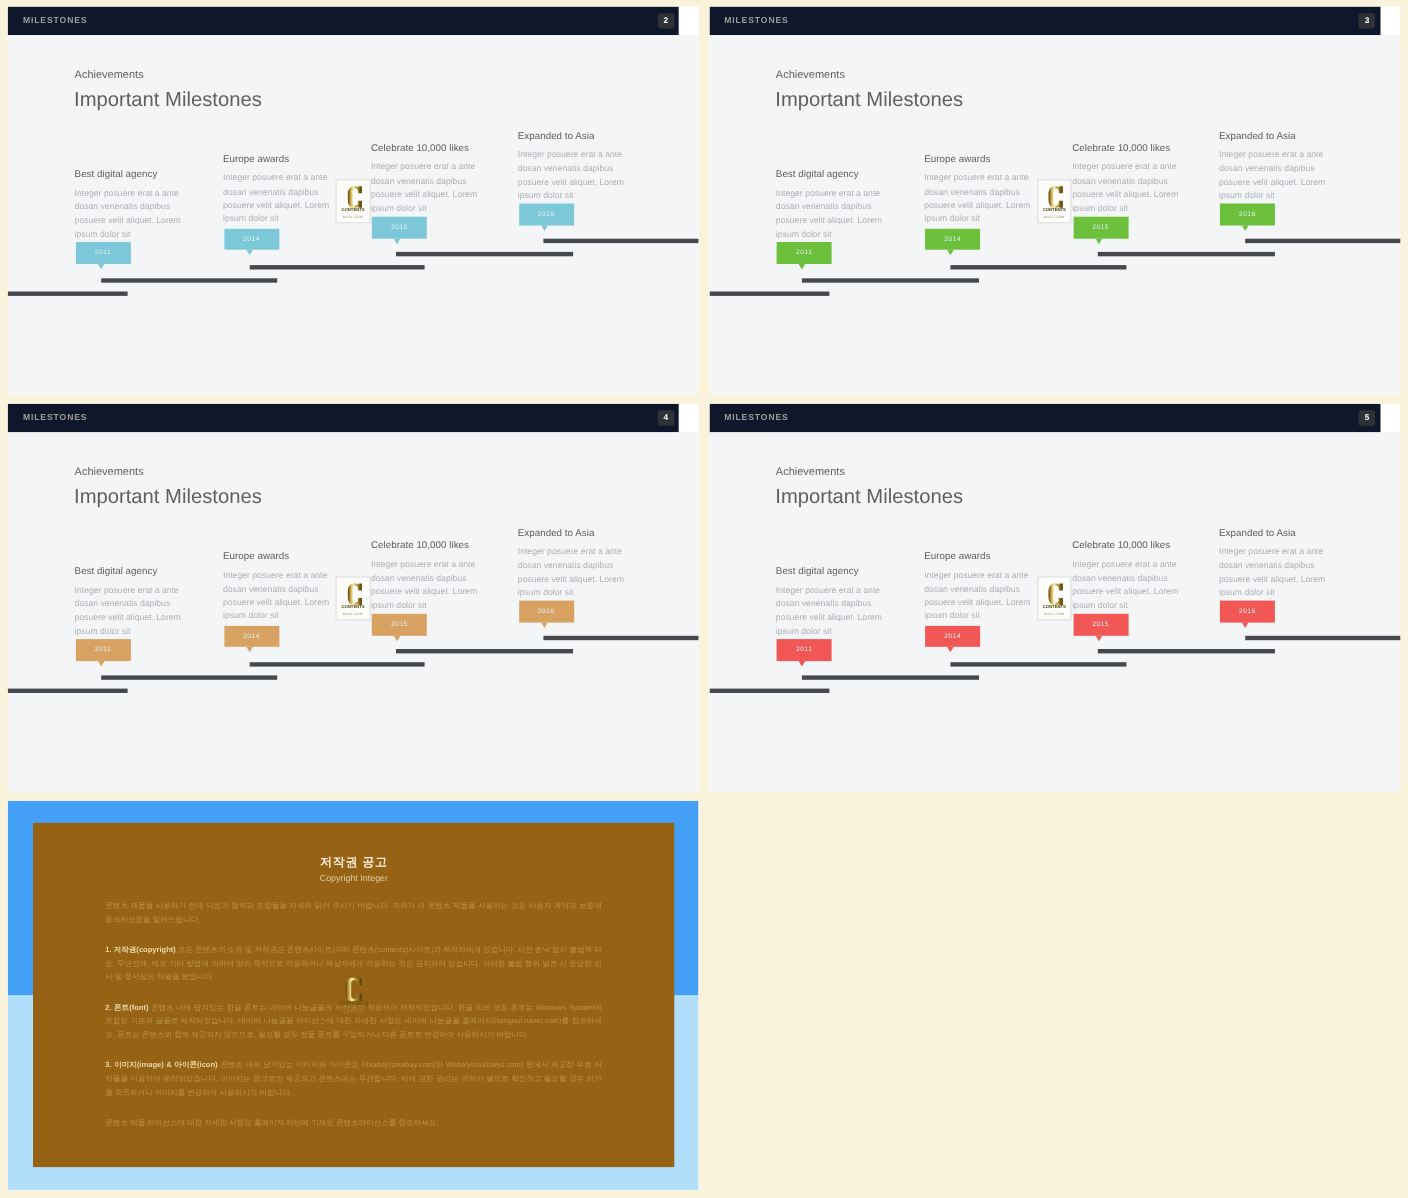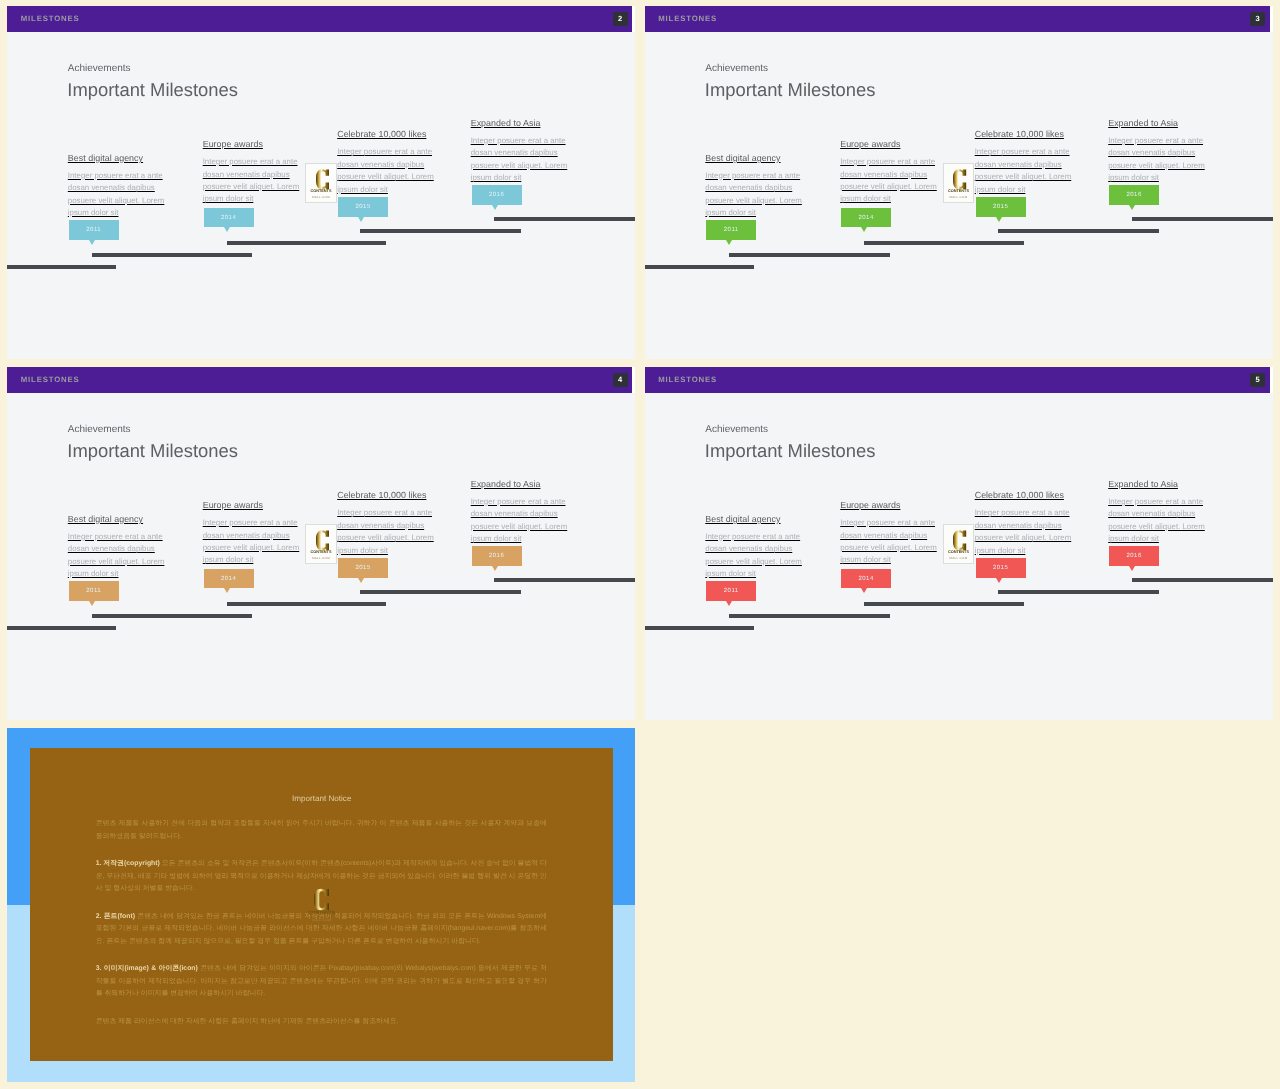--- a/index.html
+++ b/index.html
@@ -8,35 +8,35 @@
     width:1280px;height:1089px;background:#f9f3db;
     font-family:"Liberation Sans",sans-serif;overflow:hidden;
     -webkit-font-smoothing:antialiased;
     text-rendering:geometricPrecision;
   }
   .grid{position:relative;width:1280px;height:1089px;}
 
   
   .cell{position:absolute;background:#ffffff;overflow:hidden;}
   .cell-empty{position:absolute;background:transparent;}
-  .slide-hdr{position:absolute;left:0;right:3px;top:0;height:26.1px;background:#4c1d95;}
+  .slide-hdr{position:absolute;left:0;right:18px;top:0;height:26.1px;background:#0f172a;}
   .hdr-title{position:absolute;left:13.8px;top:9.2px;
     font-size:7.8px;letter-spacing:0.82px;color:#9b9c9d;font-weight:700;white-space:nowrap;line-height:1;}
   .pagebadge{position:absolute;right:4.7px;top:5.5px;
     width:14.6px;height:14.1px;background:#2e3237;color:#ffffff;font-size:7.5px;
     display:flex;align-items:center;justify-content:center;border-radius:2.5px;font-weight:700;}
   .slide-body{position:absolute;left:0;right:0;top:26.1px;bottom:0;background:#f4f5f7;}
 
   
   .kicker{position:absolute;left:60.8px;top:32.0px;font-size:10px;color:#5d5f62;
      line-height:1;white-space:nowrap;}
   .title{position:absolute;left:60.3px;top:48.5px;font-size:18.4px;color:#5d5f62;
      line-height:1;white-space:nowrap;}
 
-  .ms{position:absolute;text-decoration:underline;}
+  .ms{position:absolute;}
   .ms-h{font-size:8.9px;color:#5a5c5f;white-space:nowrap;line-height:1;letter-spacing:0.04px;margin-bottom:7px;}
   .ms-p{font-size:7.87px;color:#adb1b5;line-height:12.4px;width:100px;}
   .badge{position:absolute;width:50.2px;height:19.5px;
      display:flex;align-items:center;justify-content:center;
      font-size:6px;color:#e4f1f5;letter-spacing:.5px;}
   .badge:after{content:"";position:absolute;left:20.1px;top:19.5px;width:0;height:0;
      border-left:3.8px solid transparent;border-right:3.8px solid transparent;
      border-top:5.6px solid var(--bc);}
   .bar{position:absolute;height:3.6px;background:#45494e;}
 
@@ -284,21 +284,22 @@
       <div class="w1">CONTENTS</div>
       <div class="w2">MALL.COM</div>
     </div>
   </div>
 </div>
 
 <div class="cell" style="left:7px;top:728px;width:628.2px;height:354px">
   <div class="cp-top" style="background: rgb(68, 160, 247);"></div>
   <div class="cp-bot" style="background: rgb(176, 222, 251);"></div>
   <div class="cp-panel" style="background: rgb(150, 99, 20);">
-    <div class="cp-h2">Important Notice</div>
+    <div class="cp-h1">저작권 공고</div>
+    <div class="cp-h2">Copyright Integer</div>
     <div class="cp-body">
       <p><b></b><span>콘텐츠 제품을 사용하기 전에 다음의 협약과 조항들을 자세히 읽어 주시기 바랍니다. 귀하가 이 콘텐츠 제품을 사용하는 것은 사용자 계약과 보증에 동의하셨음을 알려드립니다.</span></p>
       <p><b>1. 저작권(copyright) </b><span>모든 콘텐츠의 소유 및 저작권은 콘텐츠사이트(이하 콘텐츠(contents)사이트)과 제작자에게 있습니다. 사전 승낙 없이 불법적 다운, 무단전재, 배포 기타 방법에 의하여 영리 목적으로 이용하거나 제삼자에게 이용하는 것은 금지되어 있습니다. 이러한 불법 행위 발견 시 온당한 민사 및 형사상의 처벌을 받습니다.</span></p>
       <p><b>2. 폰트(font) </b><span>콘텐츠 내에 담겨있는 한글 폰트는 네이버 나눔글꼴의 저작권이 적용되어 제작되었습니다. 한글 외의 모든 폰트는 Windows System에 포함된 기본의 글꼴로 제작되었습니다. 네이버 나눔글꼴 라이선스에 대한 자세한 사항은 네이버 나눔글꼴 홈페이지(hangeul.naver.com)를 참조하세요. 폰트는 콘텐츠와 함께 제공되지 않으므로, 필요할 경우 정품 폰트를 구입하거나 다른 폰트로 변경하여 사용하시기 바랍니다.</span></p>
       <p><b>3. 이미지(image) &amp; 아이콘(icon) </b><span>콘텐츠 내에 담겨있는 이미지와 아이콘은 Pixabay(pixabay.com)와 Webalys(webalys.com) 등에서 제공한 무료 저작물을 이용하여 제작되었습니다. 이미지는 참고로만 제공되고 콘텐츠에는 무관합니다. 이에 관한 권리는 귀하가 별도로 확인하고 필요할 경우 허가를 취득하거나 이미지를 변경하여 사용하시기 바랍니다.</span></p>
       <p><b></b><span>콘텐츠 제품 라이선스에 대한 자세한 사항은 홈페이지 하단에 기재된 콘텐츠라이선스를 참조하세요.</span></p>
     </div>
     <div class="cp-watermark">
       <span class="c" aria-label="C"><svg viewBox="0 0 100 150" width="100%" height="100%" preserveAspectRatio="none">
               <defs>

